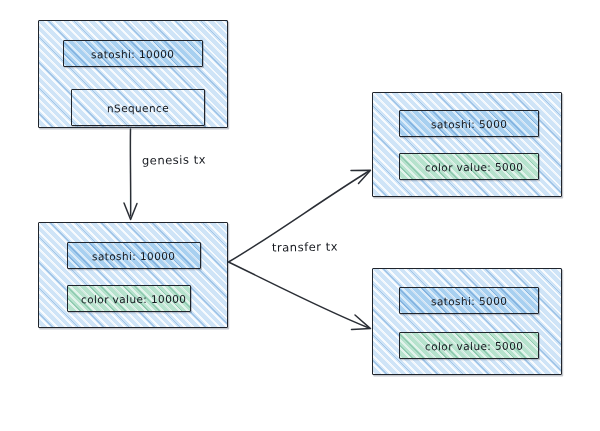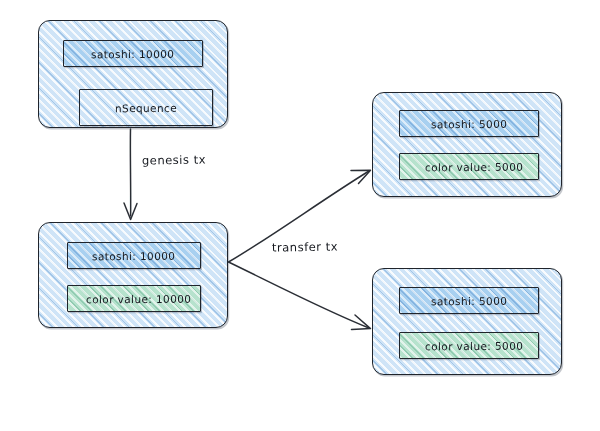--- a/index.html
+++ b/index.html
@@ -21,21 +21,21 @@
     inset: 0;
     width: 600px;
     height: 431px;
   }
 
   
   .tx-box {
     position: absolute;
     box-sizing: border-box;
     border: 1.6px solid #20242b;
-    border-radius: 12px;
+    border-radius: 1px;
     background-color: #cfe4f7;
     background-image:
       repeating-linear-gradient(45deg,
         rgba(255,255,255,0.85) 0px,
         rgba(255,255,255,0.85) 2px,
         rgba(255,255,255,0.0) 2px,
         rgba(255,255,255,0.0) 6px),
       repeating-linear-gradient(45deg,
         rgba(124,172,219,0.55) 0px,
         rgba(124,172,219,0.55) 1.2px,
@@ -143,30 +143,30 @@
         <path d="M228.5,262 C272,283 324,310 369,328" stroke-width="1.5"></path>
         <path d="M355,315 L370.5,328.6 L351.5,329.5" stroke-width="1.5"></path>
       </g>
     </g>
   </svg>
 
   <div class="tx-box" style="left:38px; top:20px; width:190px; height:108px;">
     <div class="field satoshi" style="left:24px; top:19px; width:140px; height:27px;">
       <span class="field-label">satoshi: 10000</span>
     </div>
-    <div class="field plain" style="left:40px; top:68px; width:134px; height:37px;">
+    <div class="field plain" style="left:32px; top:68px; width:134px; height:37px;">
       <span class="field-label">nSequence</span>
     </div>
   </div>
 
   <div class="tx-box" style="left:38px; top:222px; width:190px; height:106px;">
     <div class="field satoshi" style="left:28px; top:19px; width:134px; height:27px;">
       <span class="field-label">satoshi: 10000</span>
     </div>
-    <div class="field color-value" style="left:28px; top:62px; width:134px; height:27px;">
+    <div class="field color-value" style="left:28px; top:62px; width:124px; height:27px;">
       <span class="field-label">color value: 10000</span>
     </div>
   </div>
 
   <div class="tx-box" style="left:372px; top:92px; width:190px; height:105px;">
     <div class="field satoshi" style="left:26px; top:17px; width:140px; height:27px;">
       <span class="field-label">satoshi: 5000</span>
     </div>
     <div class="field color-value" style="left:26px; top:60px; width:140px; height:27px;">
       <span class="field-label">color value: 5000</span>

